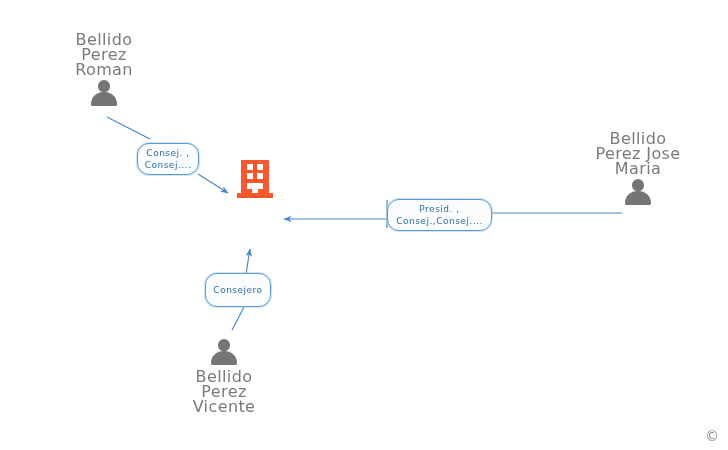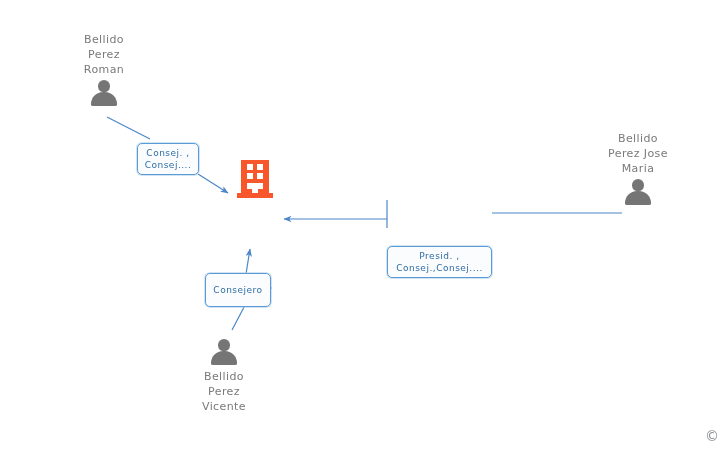--- a/index.html
+++ b/index.html
@@ -25,21 +25,21 @@
     height: 450px;
   }
 
   
   .person {
     position: absolute;
     width: 120px;
     text-align: center;
   }
   .person-name {
-    font-size: 11px;
+    font-size: 16px;
     line-height: 15px;
     color: #7a7a7a;
     letter-spacing: 0.4px;
     white-space: pre-line;
   }
   .person-ico {
     width: 30px;
     height: 26px;
     margin: 3px auto 0 auto;
     position: relative;
@@ -113,21 +113,21 @@
     height: 11px;
     background: #ffffff;
   }
 
   
   .role-box {
     position: absolute;
     box-sizing: border-box;
     background: #fbfcfe;
     border: 1px solid #5b9bd5;
-    border-radius: 5px;
+    border-radius: 12px;
     color: #2e6da4;
     font-size: 9px;
     line-height: 12px;
     letter-spacing: 0.5px;
     text-align: center;
     padding: 3px 5px;
     white-space: pre-line;
     box-shadow: 0 0 0 1px rgba(173,205,234,0.55);
   }
   .role-box.one-line {
@@ -229,21 +229,21 @@
       <div class="win" style="left:10px; top:23px;"></div>
       <div class="win" style="left:20px; top:23px;"></div>
       <div class="door"></div>
       <div class="base"></div>
     </div>
   </div>
 
   <div class="role-box" style="left: 137px; top: 143px; width: 62px;">Consej. ,
 Consej....</div>
 
-  <div class="role-box" style="left: 387px; top: 199px; width: 105px; margin-top: 47px;">Presid. ,
+  <div class="role-box" style="left: 387px; top: 199px; width: 105px;">Presid. ,
 Consej.,Consej....</div>
 
   <div class="role-box one-line" style="left: 205px; top: 273px; width: 66px;">Consejero</div>
 
   <div id="watermark">
     <span class="c-mark">©</span>
   </div>
 
 </div>
 

